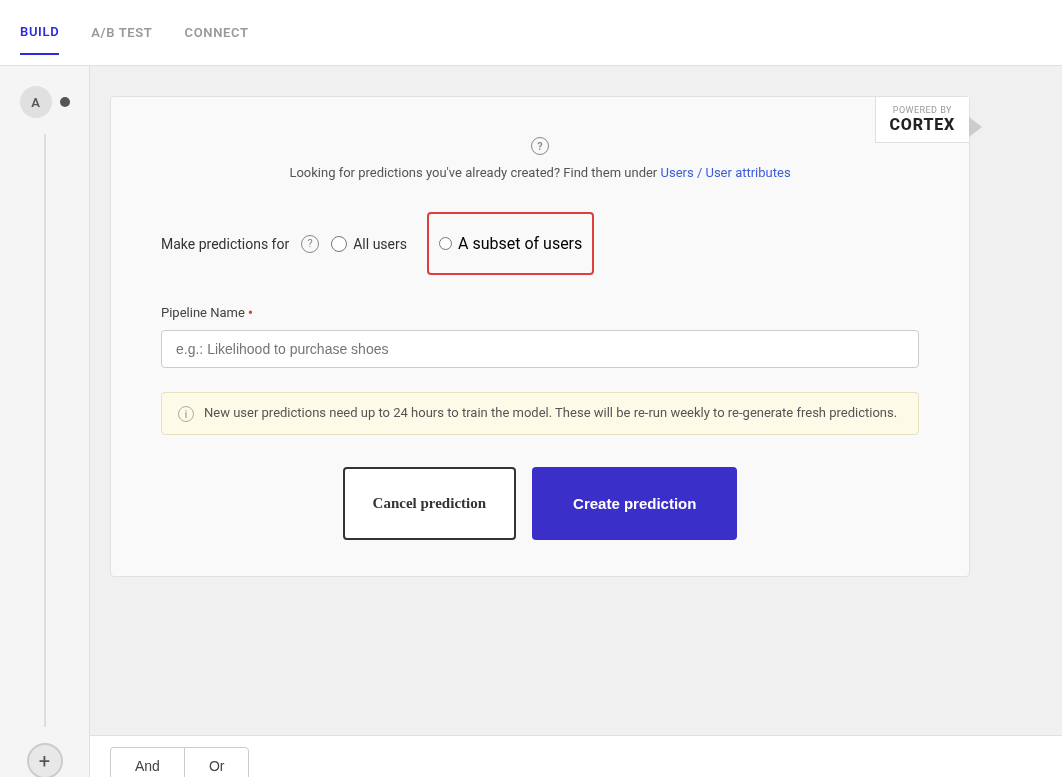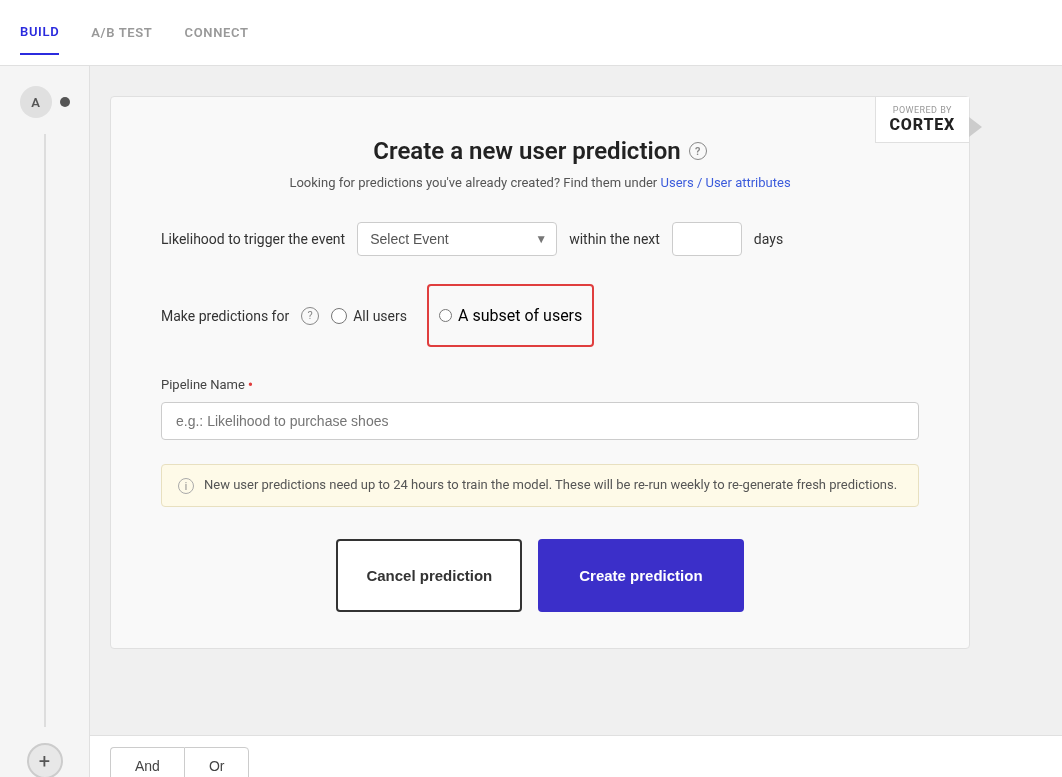--- a/index.html
+++ b/index.html
@@ -330,20 +330,21 @@
     }
     .btn-cancel {
       padding: 26px 28px;
       border: 2px solid #333;
       border-radius: 4px;
       background: #fff;
       font-size: 15px;
       font-weight: 600;
       color: #333;
       cursor: pointer;
+      font-family: Liberation Serif, serif;
     }
     .btn-create {
       padding: 12px 41px;
       border: none;
       border-radius: 4px;
       background: #3b2fc9;
       font-size: 15px;
       font-weight: 600;
       color: #fff;
       cursor: pointer;
@@ -407,41 +408,28 @@
     <div class="modal-card">
 
       <div class="cortex-badge">
         <div class="powered-by">POWERED BY</div>
         <div class="cortex-text">CORTEX</div>
       </div>
 
       <div class="side-caret"></div>
 
       <h1 class="modal-title">
-        <span>Create a new user prediction</span>
         <span class="help-icon">?</span>
       </h1>
 
       <p class="modal-subtitle">
         <span>Looking for predictions you've already created? Find them under</span>
         <a href="#">Users / User attributes</a>
       </p>
 
-      <div class="form-row">
-        <span class="form-label">Likelihood to trigger the event</span>
-        <div class="select-wrapper">
-          <select class="select-box">
-            <option value="">Select Event</option>
-          </select>
-          <span class="select-chevron">▼</span>
-        </div>
-        <span class="form-label">within the next</span>
-        <input class="days-input" type="text" value="" style="">
-        <span class="form-label">days</span>
-      </div>
 
       <div class="form-row">
         <span class="form-label">Make predictions for</span>
         <span class="help-icon">?</span>
         <div class="radio-group">
           <label class="radio-label">
             <input type="radio" name="predictions_for" value="all" style="">
             <span>All users</span>
           </label>
           <div class="radio-option-highlighted">

